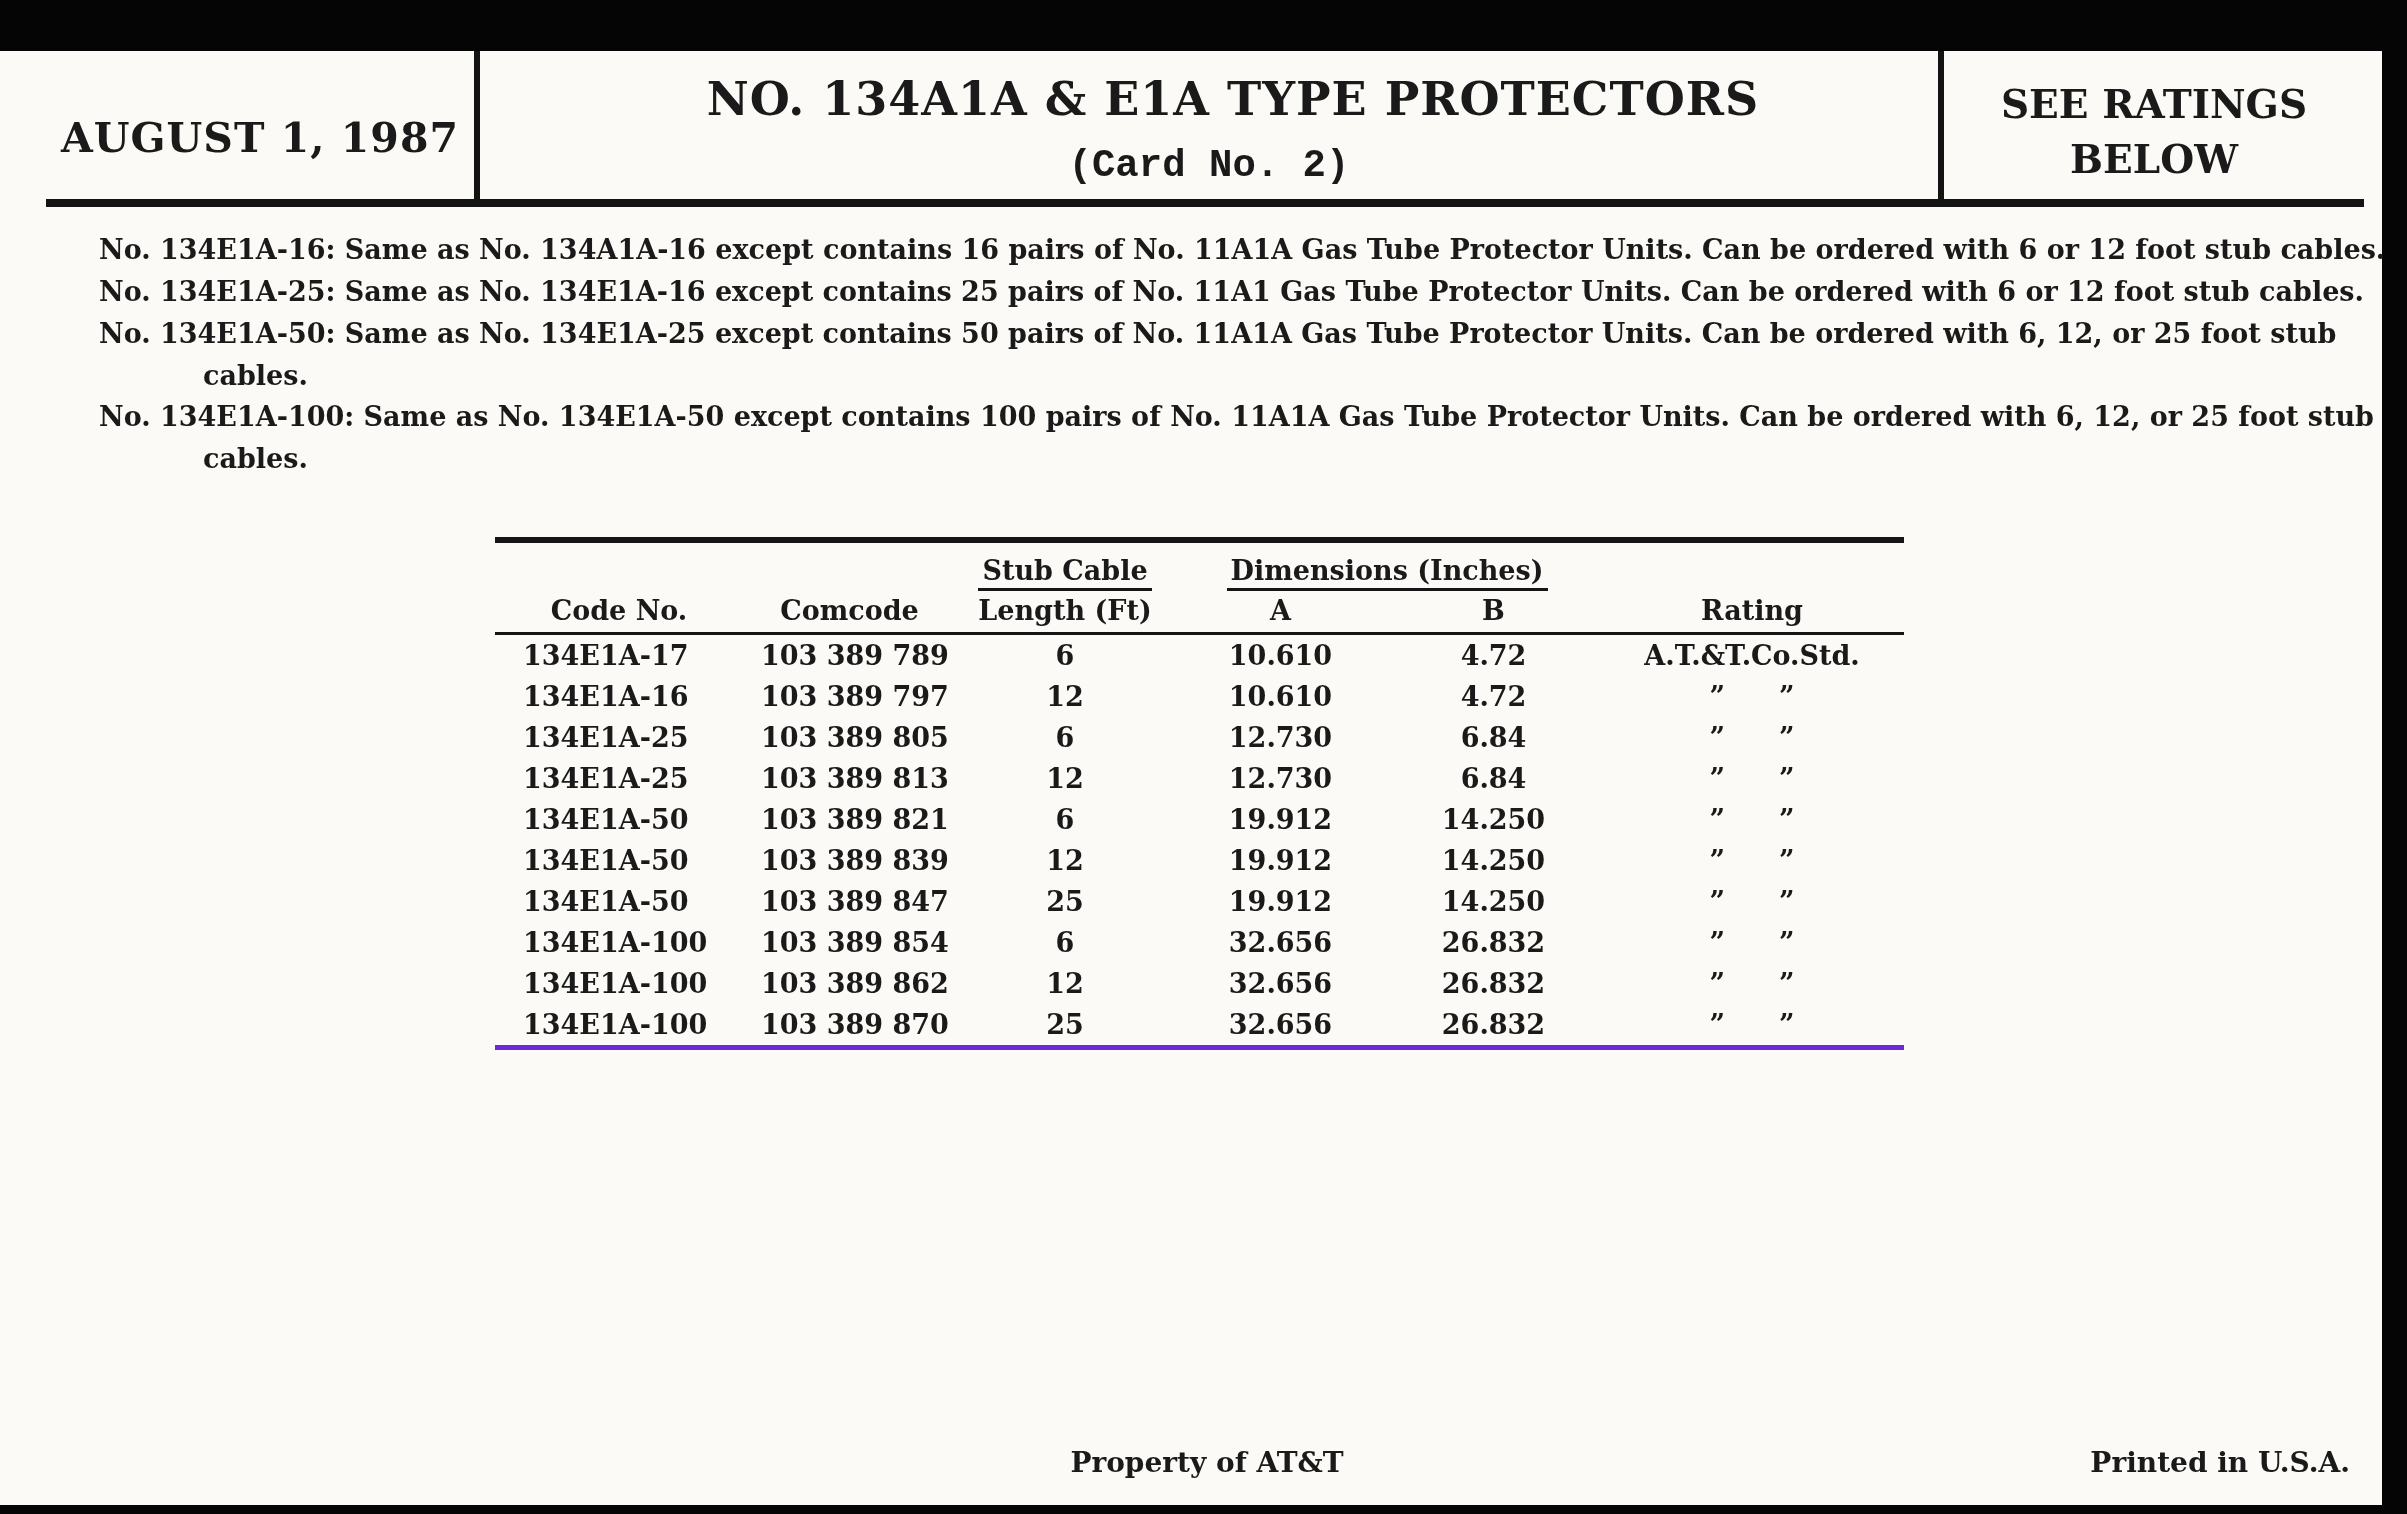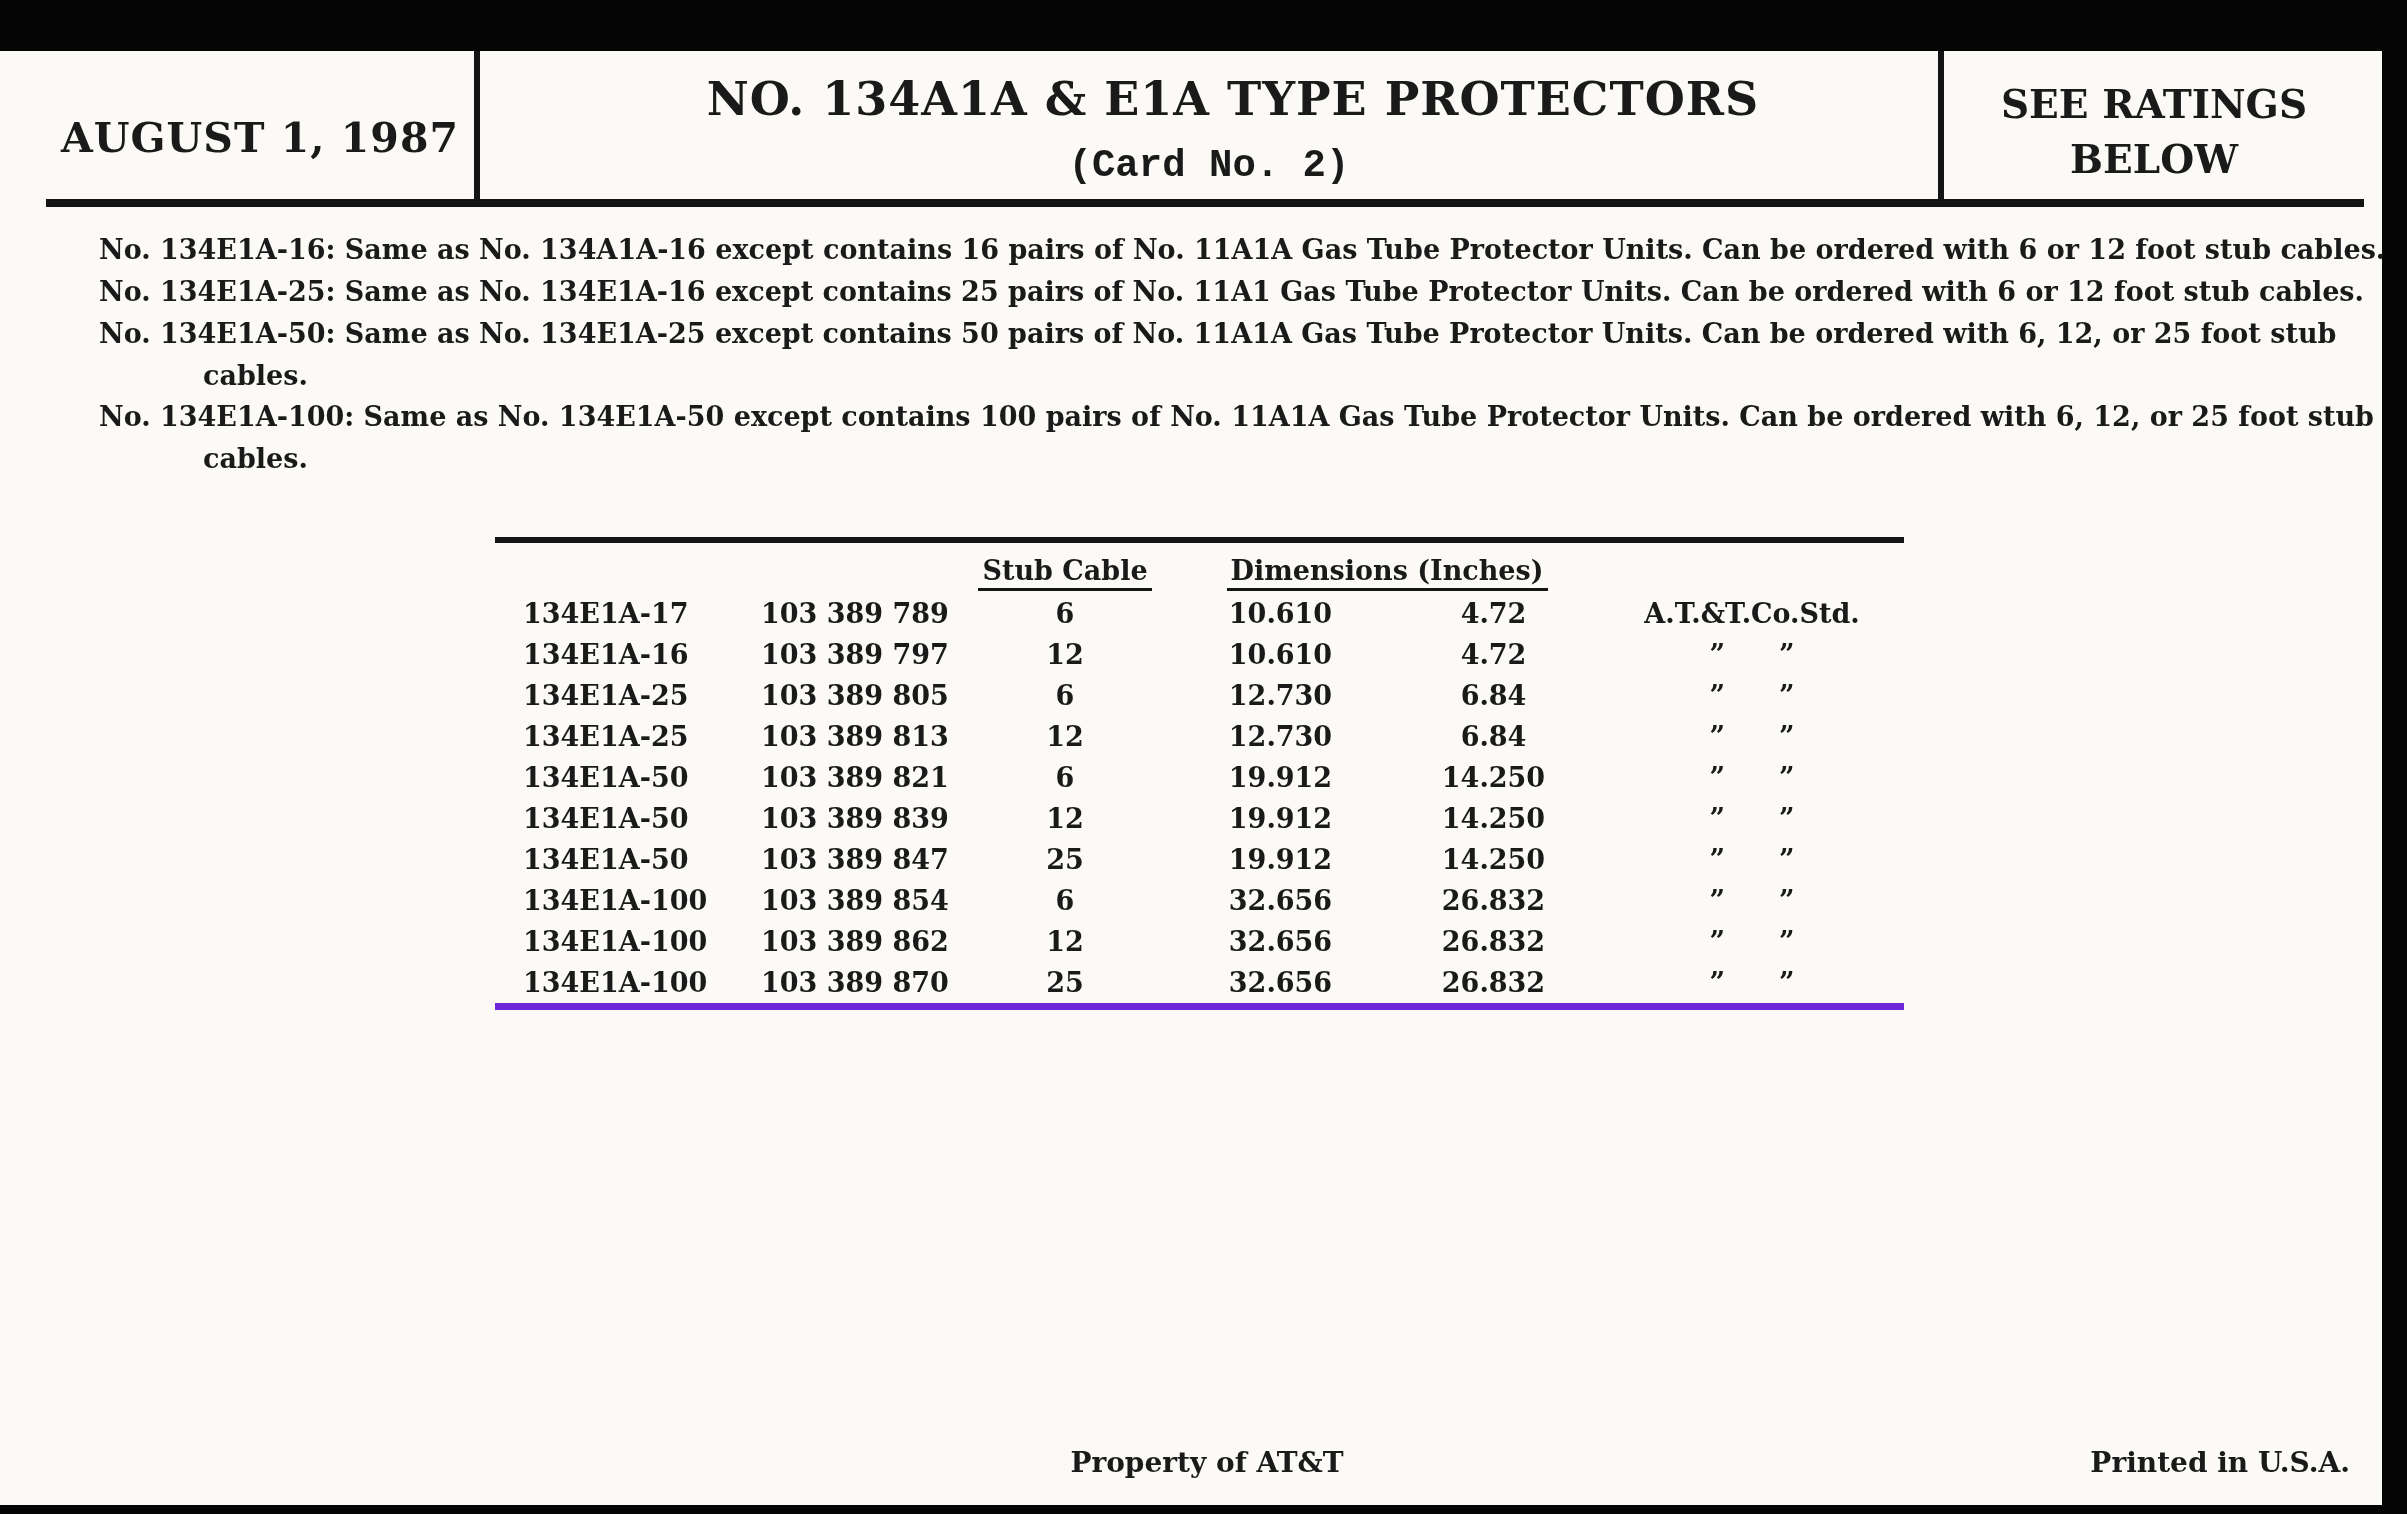--- a/index.html
+++ b/index.html
@@ -55,21 +55,21 @@
   }
   .note-line { white-space: nowrap; }
   .note-line.cont { padding-left: 104px; }
   
   .tbl-wrap { margin: 57px 0 0 495px; }
   table {
     border-collapse: collapse;
     table-layout: fixed;
     width: 1408px;
     border-top: 6px solid #151515;
-    border-bottom: 7px solid #6d28d9;
+    border-bottom: 5px solid #6d28d9;
     font-size: 27px;
   }
   col.c1 { width: 248px; }
   col.c2 { width: 213px; }
   col.c3 { width: 218px; }
   col.c4 { width: 213px; }
   col.c5 { width: 213px; }
   col.c6 { width: 304px; }
   th { font-weight: 700; text-align: center; padding: 2px 0; }
   thead tr.h1 th { padding-top: 12px; }
@@ -129,20 +129,28 @@
           <col class="c6">
       </colgroup>
       <thead>
         <tr class="h1">
           <th></th>
           <th></th>
           <th><span class="ul">Stub Cable</span></th>
           <th colspan="2"><span class="ul">Dimensions (Inches)</span></th>
           <th></th>
         </tr>
+        <tr class="h2">
+          <th>Code No.</th>
+          <th>Comcode</th>
+          <th>Length (Ft)</th>
+          <th>A</th>
+          <th>B</th>
+          <th>Rating</th>
+        </tr>
       </thead>
       <tbody>
           <tr>
             <td class="align-left col-code">134E1A-17</td>
             <td class="align-left col-comcode">103 389 789</td>
             <td>6</td>
             <td>10.610</td>
             <td>4.72</td>
             <td class="rating-cell">A.T.&amp;T.Co.Std.</td>
           </tr>

